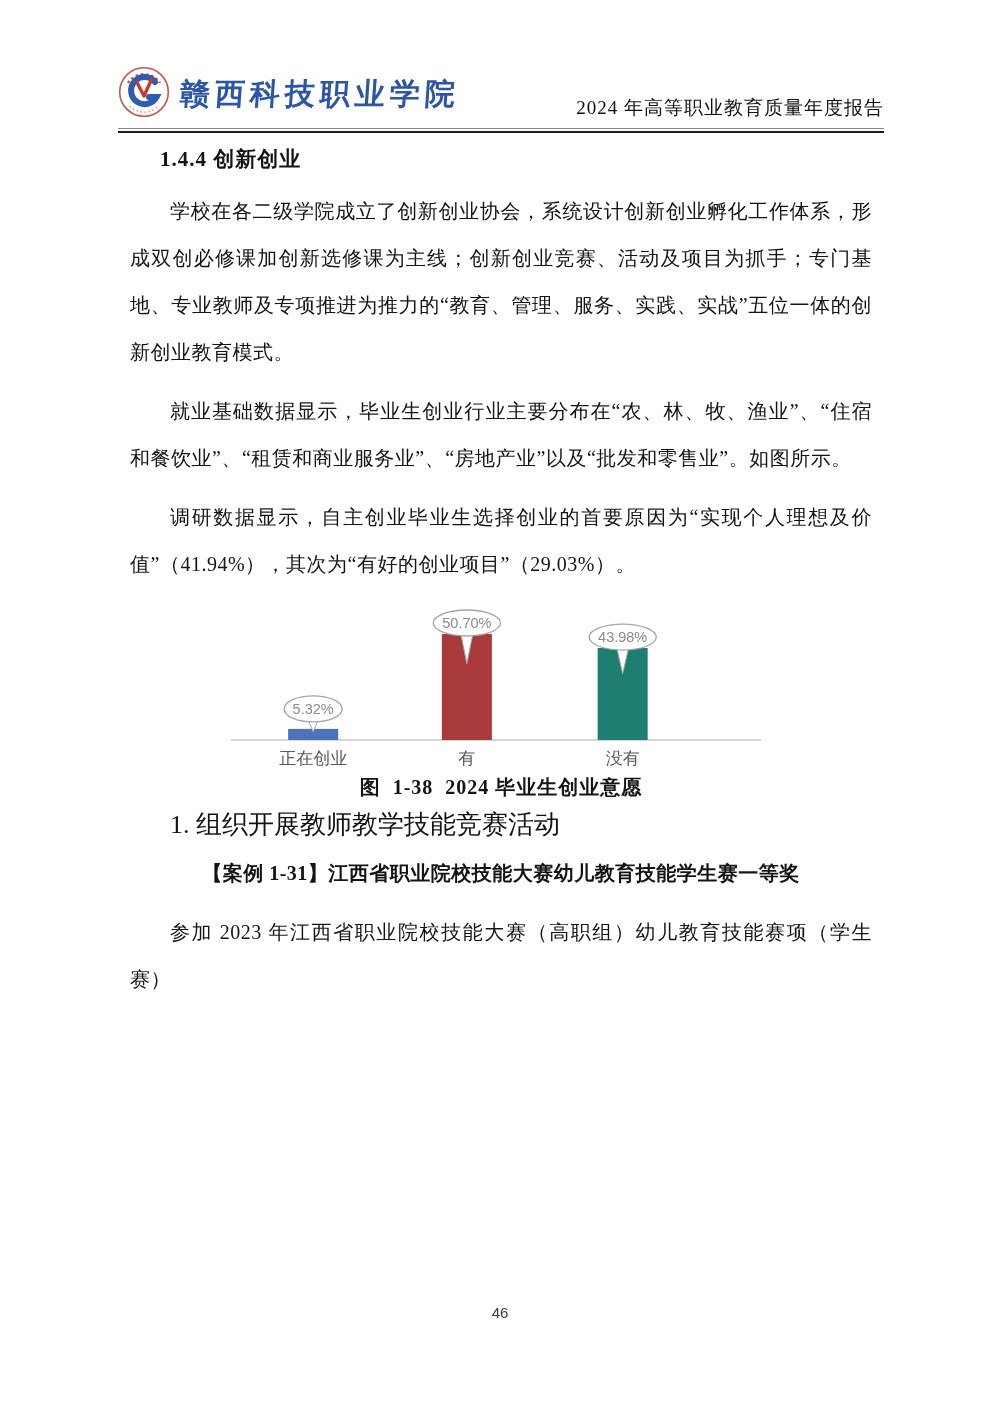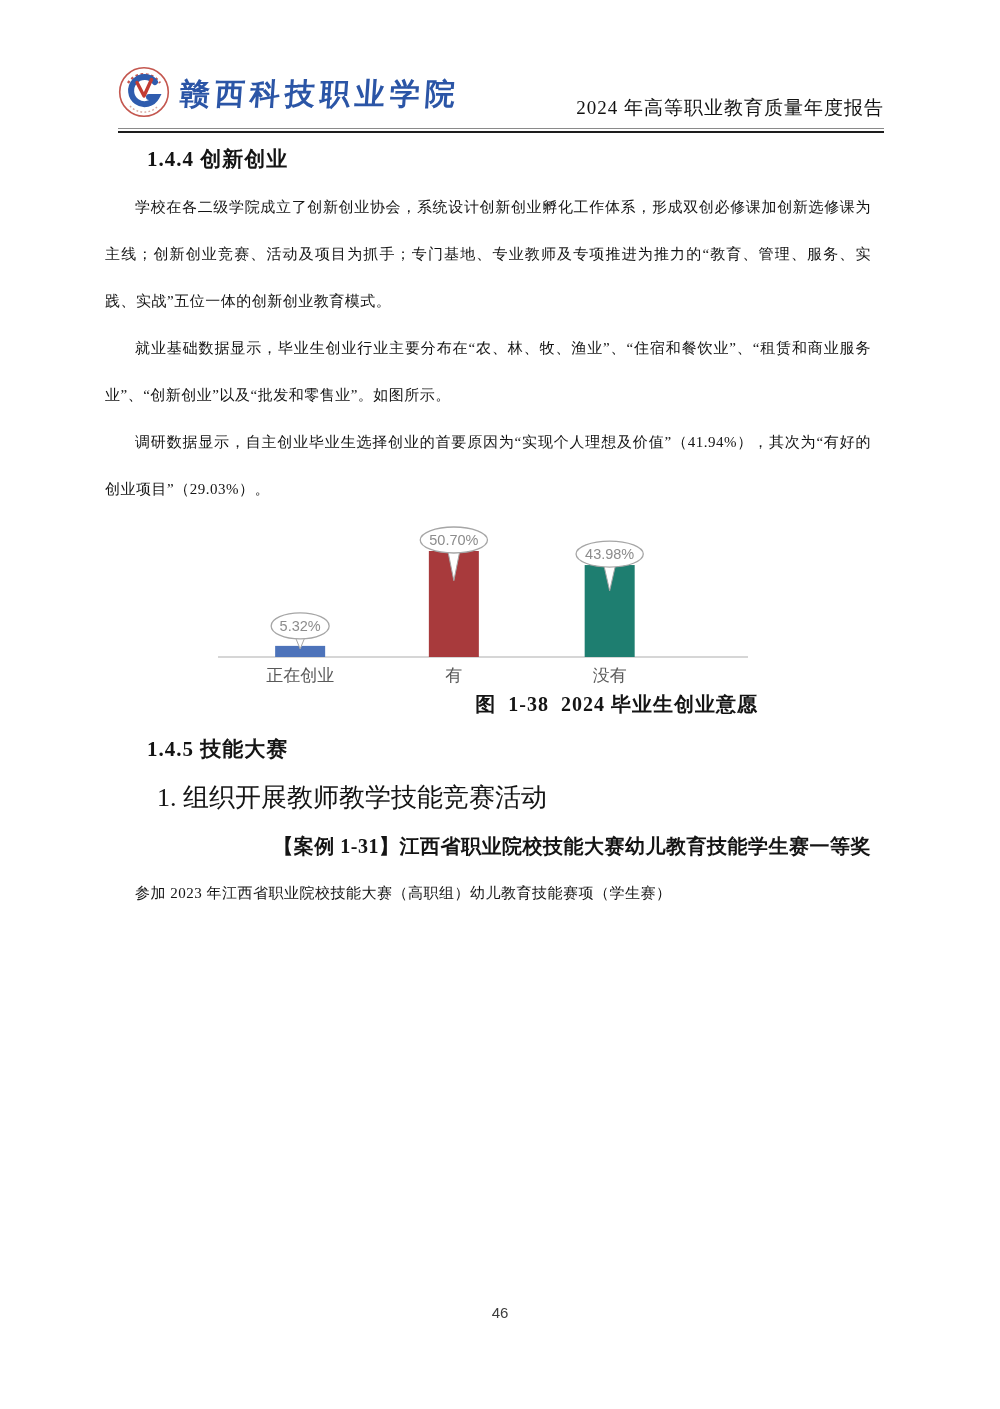--- a/index.html
+++ b/index.html
@@ -17,40 +17,40 @@
     font-size:30px;font-weight:bold;color:#2b55a6;letter-spacing:5px;
     font-family:"Liberation Serif","DejaVu Serif",serif;
     transform:skewX(-4deg);
   }
   .report-title{font-size:19px;color:#111;padding-bottom:1px;letter-spacing:1px;margin-left:22px;}
   .rule{margin-top:6px;}
   .rule-thin{height:1px;background:#8a8a8a;}
   .rule-thick{height:2px;background:#1d1d1d;margin-top:2px;}
 
   
-  .content{position:absolute;left:105px;width:766px;top:142px;}
+  .content{position:absolute;left:118px;width:766px;top:142px;}
   .s-heading{
     font-size:21px;font-weight:bold;margin:0 0 8px 0;line-height:34px;
     text-indent:2em;letter-spacing:1px;
   }
   .s-heading.second{margin-top:14px;}
   p.body{
-    font-size:15px;line-height:47px;margin:0;text-align:justify;
+    font-size:20px;line-height:47px;margin:12px;text-align:justify;
     text-indent:2em;letter-spacing:0.5px;
   }
   p.sub-item{font-size:26px;line-height:47px;margin:0;text-indent:2em;}
   .case-heading{
     font-size:20px;font-weight:bold;line-height:47px;margin:2px 0 0 0;
-    text-align:right;letter-spacing:0.5px;
+    text-align:center;letter-spacing:0.5px;
   }
 
   
   .figure{width:540px;margin:4px auto 0 auto;}
   .fig-caption{
-    text-align:right;font-weight:bold;font-size:20px;margin-top:2px;
+    text-align:center;font-weight:bold;font-size:20px;margin-top:2px;
     white-space:pre-wrap;letter-spacing:1px;
   }
 
   
   .footer{
     position:absolute;left:0;width:1000px;bottom:88px;text-align:center;
     font-family:"Liberation Sans","DejaVu Sans",sans-serif;
     font-size:15px;color:#3c3c3c;
   }
 </style>
@@ -78,21 +78,21 @@
     <div class="rule">
       <div class="rule-thin"></div>
       <div class="rule-thick"></div>
     </div>
   </div>
 
   <div class="content">
 
     <h1 class="s-heading">1.4.4 创新创业</h1>
     <p class="body">学校在各二级学院成立了创新创业协会，系统设计创新创业孵化工作体系，形成双创必修课加创新选修课为主线；创新创业竞赛、活动及项目为抓手；专门基地、专业教师及专项推进为推力的“教育、管理、服务、实践、实战”五位一体的创新创业教育模式。</p>
-    <p class="body">就业基础数据显示，毕业生创业行业主要分布在“农、林、牧、渔业”、“住宿和餐饮业”、“租赁和商业服务业”、“创新创业”以及“批发和零售业”。如图所示。</p>
+    <p class="body">就业基础数据显示，毕业生创业行业主要分布在“农、林、牧、渔业”、“住宿和餐饮业”、“租赁和商业服务业”、“房地产业”以及“批发和零售业”。如图所示。</p>
     <p class="body">调研数据显示，自主创业毕业生选择创业的首要原因为“实现个人理想及价值”（41.94%），其次为“有好的创业项目”（29.03%）。</p>
 
     <div class="figure">
       <div id="chart-mount"><svg width="530" height="168">
             <line x1="0" y1="140" x2="530" y2="140" stroke="#c9c9c9" stroke-width="1.5"></line>
             <rect x="57.150000000000006" y="128.87731755424062" width="50" height="11.12268244575937" fill="#4d73ba"></rect>
             <text x="82.15" y="164" text-anchor="middle" font-size="17" fill="#595959" font-family="&quot;Liberation Sans&quot;,&quot;DejaVu Sans&quot;,sans-serif">正在创业</text>
             <path d="M 75.15 114.87731755424062 L 82.15 131.87731755424062 L 89.15 114.87731755424062 Z" fill="#ffffff" stroke="#a6a6a6" stroke-width="1"></path>
             <ellipse cx="82.15" cy="108.87731755424062" rx="29" ry="13" fill="#ffffff" stroke="#a6a6a6" stroke-width="1.3"></ellipse>
             <text x="82.15" y="113.87731755424062" text-anchor="middle" font-size="14.5" fill="#8c8c8c" font-family="&quot;Liberation Sans&quot;,&quot;DejaVu Sans&quot;,sans-serif">5.32%</text>
@@ -103,21 +103,20 @@
             <text x="235.85" y="28" text-anchor="middle" font-size="14.5" fill="#8c8c8c" font-family="&quot;Liberation Sans&quot;,&quot;DejaVu Sans&quot;,sans-serif">50.70%</text>
             <rect x="366.67" y="48.049704142011834" width="50" height="91.95029585798817" fill="#1e7e70"></rect>
             <text x="391.67" y="164" text-anchor="middle" font-size="17" fill="#595959" font-family="&quot;Liberation Sans&quot;,&quot;DejaVu Sans&quot;,sans-serif">没有</text>
             <path d="M 384.67 43.049704142011834 L 391.67 73.79578698224853 L 398.67 43.049704142011834 Z" fill="#ffffff" stroke="#a6a6a6" stroke-width="1"></path>
             <ellipse cx="391.67" cy="37.049704142011834" rx="33.599999999999994" ry="13" fill="#ffffff" stroke="#a6a6a6" stroke-width="1.3"></ellipse>
             <text x="391.67" y="42.049704142011834" text-anchor="middle" font-size="14.5" fill="#8c8c8c" font-family="&quot;Liberation Sans&quot;,&quot;DejaVu Sans&quot;,sans-serif">43.98%</text>
           </svg></div>
       <div class="fig-caption">图  1-38  2024 毕业生创业意愿</div>
     </div>
 
-    <h1 class="s-heading second">1.4.5 技能大赛</h1>
     <p class="sub-item">1. 组织开展教师教学技能竞赛活动</p>
     <div class="case-heading">【案例 1-31】江西省职业院校技能大赛幼儿教育技能学生赛一等奖</div>
     <p class="body">参加 2023 年江西省职业院校技能大赛（高职组）幼儿教育技能赛项（学生赛）</p>
 
   </div>
 
   <div class="footer">46</div>
 
 </div>
 

